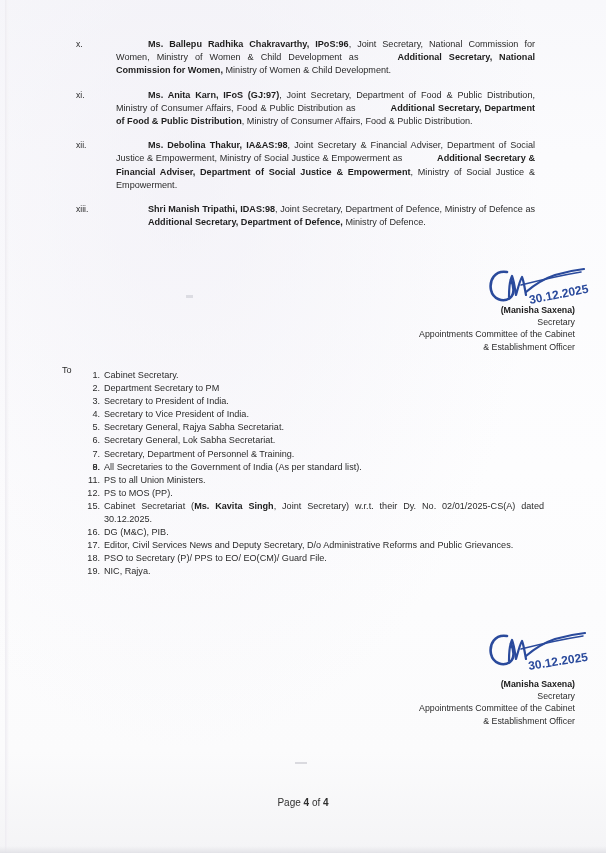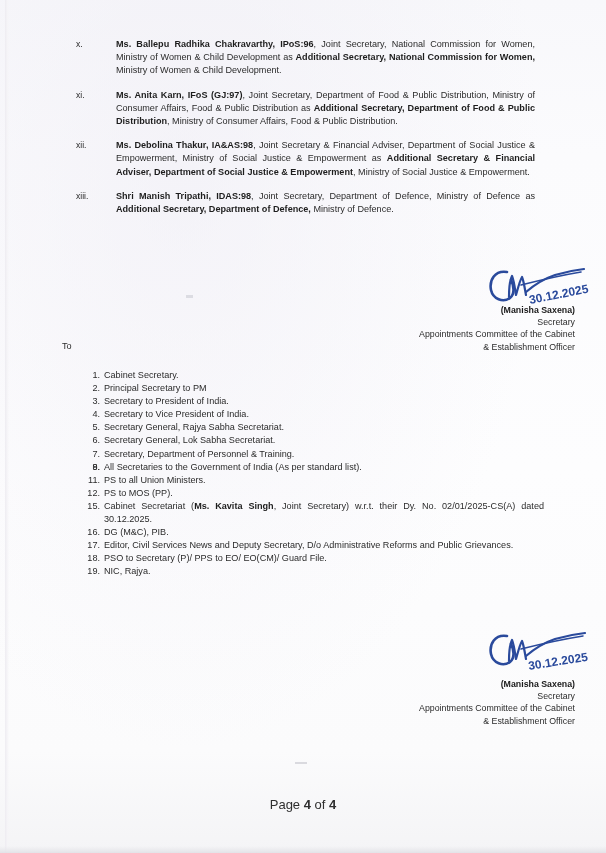--- a/index.html
+++ b/index.html
@@ -63,21 +63,21 @@
   .clause .marker {
     position: absolute;
     left: 76px;
     top: 0;
     width: 30px;
     font-size: 8.6px;
     line-height: 13.2px;
     color: #2b2b2b;
     text-align: left;
   }
-  .clause b { font-weight: bold; color: #1d1d1d; }
+  .clause b { font-weight: bold; color: #1d1d1d; margin-left: 32px; }
 
   
   .sig-block {
     position: absolute;
     width: 300px;
     text-align: right;
     font-size: 8.8px;
     line-height: 12.2px;
     color: #2b2b2b;
   }
@@ -121,21 +121,21 @@
   }
   .to-item.no-justify { text-align: left; }
   .to-item b { font-weight: bold; color: #1d1d1d; }
 
   
   .footer {
     position: absolute;
     left: 0;
     width: 606px;
     text-align: center;
-    font-size: 13px;
+    font-size: 10px;
     color: #2f2f2f;
   }
   .footer b { font-weight: bold; }
   .stray-mark {
     position: absolute;
     left: 295px;
     top: 762px;
     width: 12px;
     height: 2px;
     background: #cfcfd6;
@@ -178,24 +178,24 @@
       <text x="45" y="40" font-family="Liberation Sans, sans-serif" font-size="12" font-weight="bold" fill="#2a4a9c" transform="rotate(-11 45 40)">30.12.2025</text>
     </svg>
   </div>
   <div class="sig-block" style="left:275px; top:304px;">
     <div class="sig-name">(Manisha Saxena)</div>
     <div>Secretary</div>
     <div>Appointments Committee of the Cabinet</div>
     <div>&amp; Establishment Officer</div>
   </div>
 
-  <div class="to-label" style="top:340px;">To</div>
+  <div class="to-label" style="top:364px;">To</div>
   <div class="to-list" id="to-list" style="top:369px;">
       <div class="to-item no-justify"><span class="num">1.</span><span>Cabinet Secretary.</span></div>
-      <div class="to-item no-justify"><span class="num">2.</span><span>Principal Secretary to PM</span></div>
+      <div class="to-item no-justify"><span class="num">2.</span><span>Department Secretary to PM</span></div>
       <div class="to-item no-justify"><span class="num">3.</span><span>Secretary to President of India.</span></div>
       <div class="to-item no-justify"><span class="num">4.</span><span>Secretary to Vice President of India.</span></div>
       <div class="to-item no-justify"><span class="num">5.</span><span>Secretary General, Rajya Sabha Secretariat.</span></div>
       <div class="to-item no-justify"><span class="num">6.</span><span>Secretary General, Lok Sabha Secretariat.</span></div>
       <div class="to-item no-justify"><span class="num">7.</span><span>Secretary, Department of Personnel &amp; Training.</span></div>
       <div class="to-item no-justify"><span class="num">8.</span></div>
       <div class="to-item no-justify"><span class="num">9.</span><span>All Secretaries to the Government of India (As per standard list).</span></div>
       <div class="to-item no-justify"><span class="num">11.</span><span>PS to all Union Ministers.</span></div>
       <div class="to-item no-justify"><span class="num">12.</span><span>PS to MOS (PP).</span></div>
       <div class="to-item"><span class="num">15.</span><span>Cabinet Secretariat (<b>Ms. Kavita Singh</b>, Joint Secretary) w.r.t. their Dy. No. 02/01/2025-CS(A) dated 30.12.2025.</span></div>

